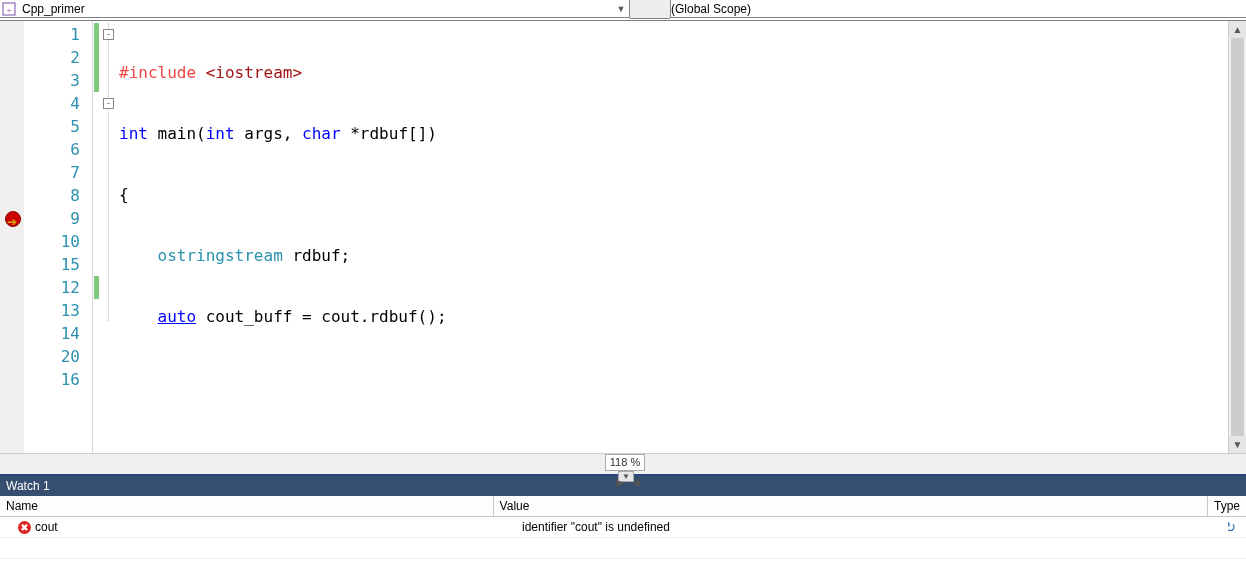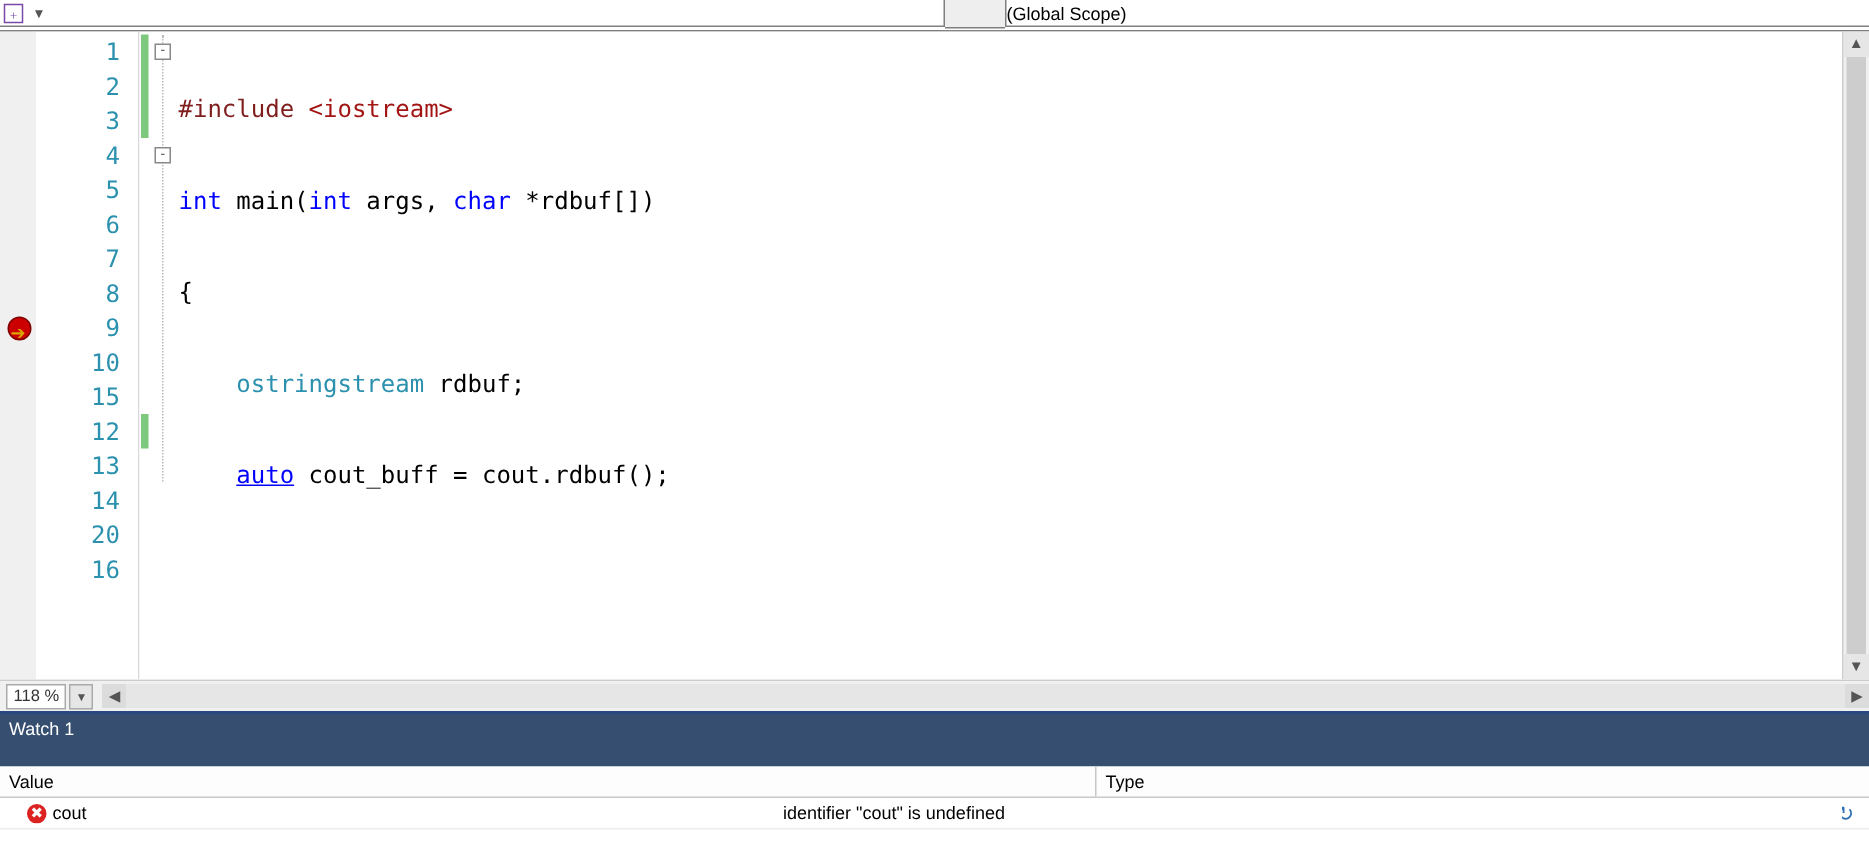--- a/index.html
+++ b/index.html
@@ -157,21 +157,21 @@
     position: relative;
     padding-top: 2px;
   }
   .code-area .line {
     height: 23px;
     line-height: 23px;
     padding-left: 2px;
   }
   .kw { color: #0000ff; }
   .type { color: #2b91af; }
-  .pp { color: #7f1d1d; }
+  .pp { color: #ef4444; }
   .inc { color: #a31515; }
   .ident { color: #000; }
   .underline { text-decoration: underline; }
 
   .vscroll {
     width: 17px;
     background: #f0f0f0;
     border-left: 1px solid #ccc;
     position: relative;
   }
@@ -194,20 +194,21 @@
 
   .editor-status {
     height: 20px;
     background: #f0f0f0;
     border-bottom: 2px solid #29487d;
     display: flex;
     align-items: center;
     font-size: 11px;
     padding-left: 4px;
     color: #333;
+    flex-direction: column;
   }
   .zoom-box {
     border: 1px solid #aaa;
     background: #fff;
     padding: 0 4px;
     height: 15px;
     line-height: 15px;
     display: flex;
     align-items: center;
   }
@@ -229,21 +230,21 @@
     height: 16px;
     background: #e6e6e6;
     position: relative;
   }
   .hscroll-stub .ha { position:absolute; top:0; bottom:0; width:16px; display:flex; align-items:center; justify-content:center; color:#555; font-size:10px; background:#dcdcdc;}
   .hscroll-stub .ha.left{left:0;} .hscroll-stub .ha.right{right:0;}
 
   .watch-title {
     background: #364e6f;
     color: #fff;
-    height: 35px;
+    height: 20px;
     line-height: 20px;
     padding-left: 6px;
     font-size: 12px;
   }
   .watch-header {
     display: flex;
     height: 20px;
     background: #fdfdfd;
     border-bottom: 1px solid #c8c8c8;
     font-size: 12px;
@@ -295,20 +296,21 @@
 <body>
 
 <div class="top-bar">
   <div class="combo file">
     <span class="icon-box">
       <svg class="cpp-icon" width="14" height="14" viewBox="0 0 14 14">
         <rect x="1" y="1" width="12" height="12" fill="#fff" stroke="#7a4aa8" stroke-width="1"></rect>
         <text x="7" y="11" text-anchor="middle" font-size="9" fill="#7a4aa8" font-family="Consolas">+</text>
       </svg>
     </span>
+    <span class="label">Cpp_primer</span>
     <span class="drop">▼</span>
   </div>
   <div class="combo-gap"></div>
   <div class="combo scope">
     <span class="label" style="padding-left:0;">(Global Scope)</span>
   </div>
 </div>
 
 <div class="editor-wrap">
   <div class="bp-gutter">
@@ -371,20 +373,23 @@
   </div>
   <div class="zoom-btn">▼</div>
   <div class="hscroll-stub">
     <div class="ha left">◀</div>
     <div class="ha right">▶</div>
   </div>
 </div>
 
 <div class="watch-title">Watch 1</div>
 <div class="watch-header">
+  <div class="col" style="width:492px;">
+      <span>Name</span>
+    </div>
   <div class="col" style="width:718px;">
       <span>Value</span>
     </div>
   <div class="col" style="flex:1; border-right:none;">
       <span>Type</span>
     </div>
 </div>
 <div class="watch-body">
   <div class="watch-row">
     <div class="cell" style="width:492px; padding-left:18px;">

